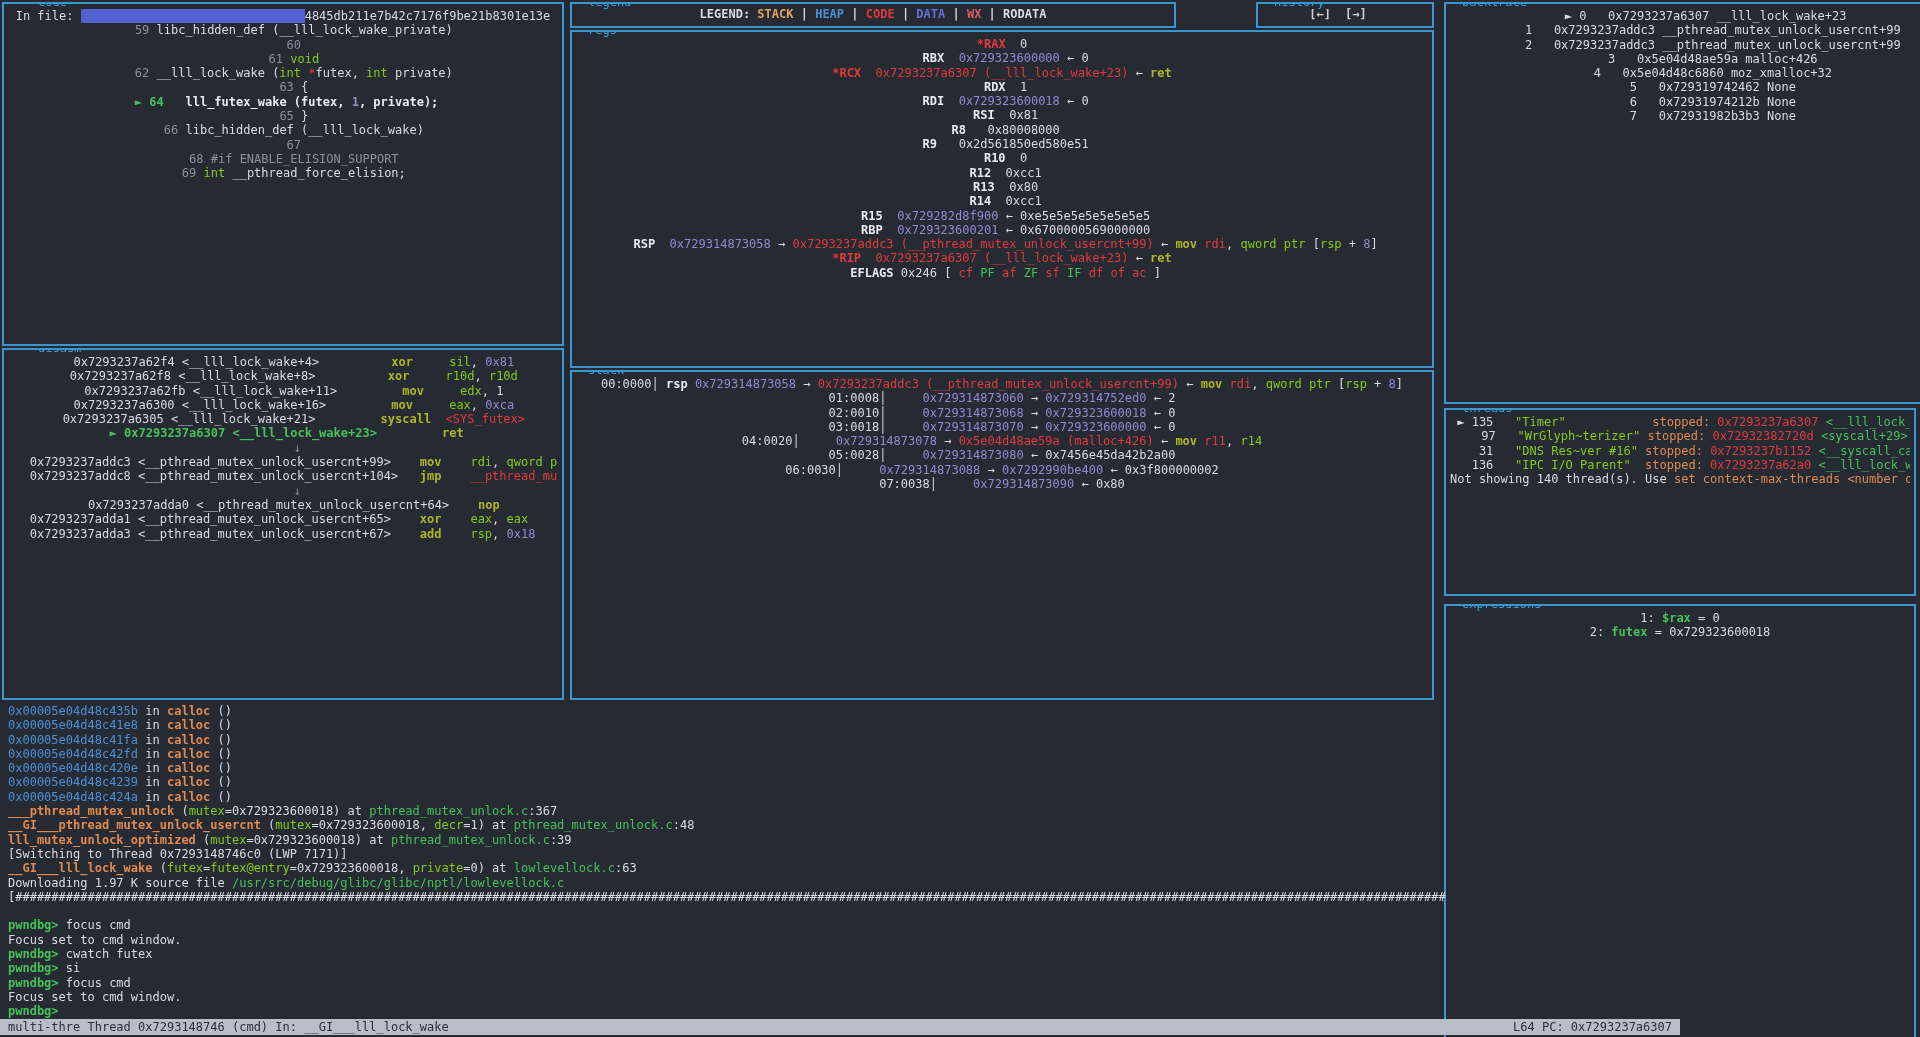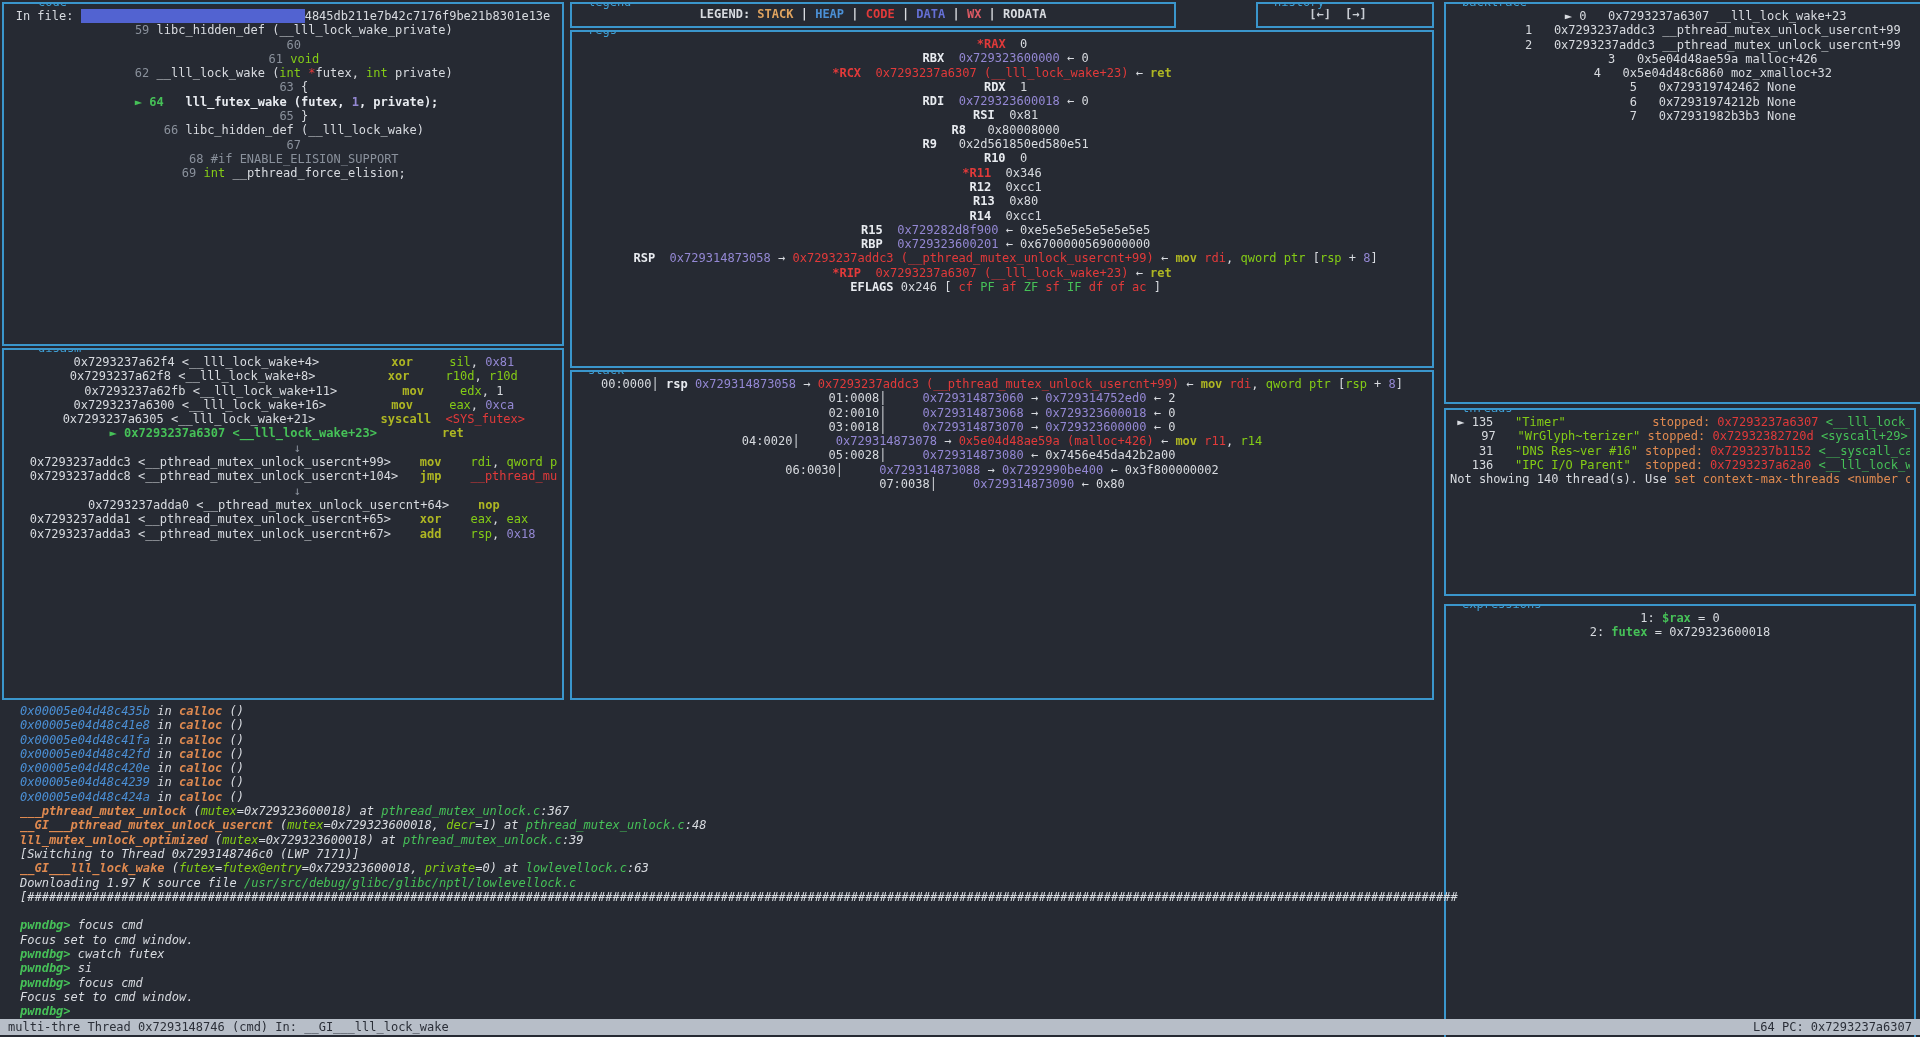--- a/index.html
+++ b/index.html
@@ -20,22 +20,22 @@
   #p-code{left:2px;top:2px;width:562px;height:344px}
   #p-disasm{left:2px;top:348px;width:562px;height:352px}
   #p-legend{left:570px;top:2px;width:606px;height:26px}
   #p-history{left:1256px;top:2px;width:178px;height:26px}
   #p-legend .plines,#p-history .plines{padding:3px 4px;font-weight:bold;}
   #p-regs{left:570px;top:30px;width:864px;height:338px}
   #p-stack{left:570px;top:370px;width:864px;height:330px}
   #p-backtrace{left:1444px;top:2px;width:516px;height:402px}
   #p-threads{left:1444px;top:408px;width:472px;height:188px}
   #p-expressions{left:1444px;top:604px;width:472px;height:524px}
-  #output{position:absolute;left:20px;top:704px;width:1438px;overflow:hidden;font-style:italic;}
-  #statusbar{position:absolute;left:0;top:1019px;width:1920px;height:16px;background:#b7bec8;color:#2b2f38;
+  #output{position:absolute;left:8px;top:704px;width:1438px;overflow:hidden;}
+  #statusbar{position:absolute;left:0;top:1019px;width:1680px;height:16px;background:#b7bec8;color:#2b2f38;
              box-sizing:border-box;display:flex;justify-content:space-between;padding:0 8px;line-height:16px;}
   #p-history .histbtn{color:#c9cdd4;margin-right:14px;}
 </style>
 </head>
 <body>
 
 <div id="screen">
 
   <section class="panel" id="p-code">
     <span class="ptitle far">code</span>
@@ -74,21 +74,20 @@
     <div class="plines">
         <div class="ln"><span class="r b">*RAX</span><span class="w">  0</span></div>
         <div class="ln"><span class="w"> </span><span class="w b">RBX</span><span class="w">  </span><span class="p">0x729323600000</span><span class="w"> ← 0</span></div>
         <div class="ln"><span class="r b">*RCX</span><span class="w">  </span><span class="r">0x7293237a6307 (__lll_lock_wake+23)</span><span class="w"> ← </span><span class="o b">ret</span></div>
         <div class="ln"><span class="w"> </span><span class="w b">RDX</span><span class="w">  1</span></div>
         <div class="ln"><span class="w"> </span><span class="w b">RDI</span><span class="w">  </span><span class="p">0x729323600018</span><span class="w"> ← 0</span></div>
         <div class="ln"><span class="w"> </span><span class="w b">RSI</span><span class="w">  0x81</span></div>
         <div class="ln"><span class="w"> </span><span class="w b">R8</span><span class="w">   0x80008000</span></div>
         <div class="ln"><span class="w"> </span><span class="w b">R9</span><span class="w">   0x2d561850ed580e51</span></div>
         <div class="ln"><span class="w"> </span><span class="w b">R10</span><span class="w">  0</span></div>
-        <div class="ln"><span class="r b">*R11</span><span class="w">  0x346</span></div>
         <div class="ln"><span class="w"> </span><span class="w b">R12</span><span class="w">  0xcc1</span></div>
         <div class="ln"><span class="w"> </span><span class="w b">R13</span><span class="w">  0x80</span></div>
         <div class="ln"><span class="w"> </span><span class="w b">R14</span><span class="w">  0xcc1</span></div>
         <div class="ln"><span class="w"> </span><span class="w b">R15</span><span class="w">  </span><span class="p">0x729282d8f900</span><span class="w"> ← 0xe5e5e5e5e5e5e5e5</span></div>
         <div class="ln"><span class="w"> </span><span class="w b">RBP</span><span class="w">  </span><span class="p">0x729323600201</span><span class="w"> ← 0x6700000569000000</span></div>
         <div class="ln"><span class="w"> </span><span class="w b">RSP</span><span class="w">  </span><span class="p">0x729314873058</span><span class="w"> → </span><span class="r">0x7293237addc3 (__pthread_mutex_unlock_usercnt+99)</span><span class="w"> ← </span><span class="o b">mov</span><span class="w"> </span><span class="r">rdi</span><span class="w">, </span><span class="c">qword ptr </span><span class="w">[</span><span class="c">rsp</span><span class="w"> + </span><span class="p">8</span><span class="w">]</span></div>
         <div class="ln"><span class="r b">*RIP</span><span class="w">  </span><span class="r">0x7293237a6307 (__lll_lock_wake+23)</span><span class="w"> ← </span><span class="o b">ret</span></div>
         <div class="ln"><span class="w"> </span><span class="w b">EFLAGS</span><span class="w"> 0x246 [ </span><span class="r">cf </span><span class="g">PF </span><span class="r">af </span><span class="g">ZF </span><span class="r">sf </span><span class="g">IF </span><span class="r">df </span><span class="r">of </span><span class="r">ac </span><span class="w">]</span></div>
       </div>
   </section>

